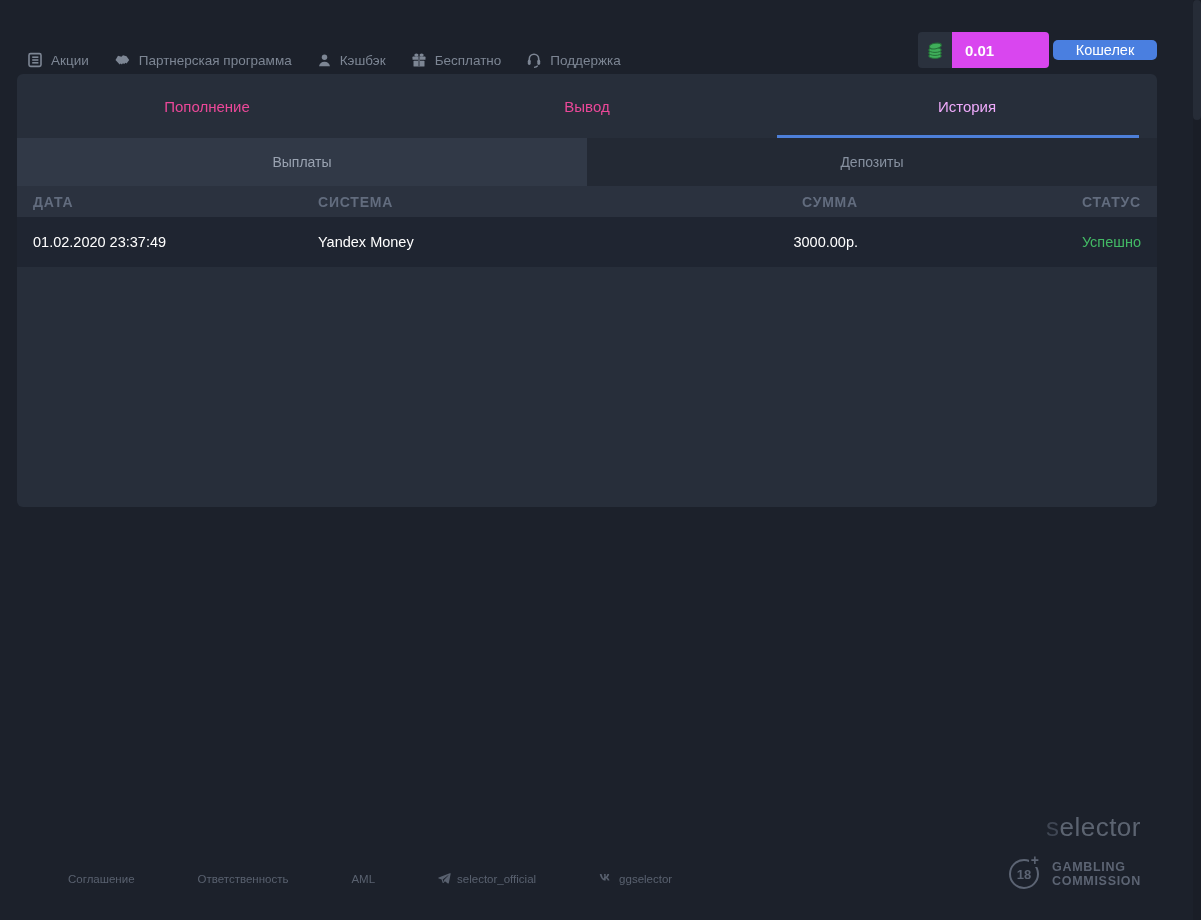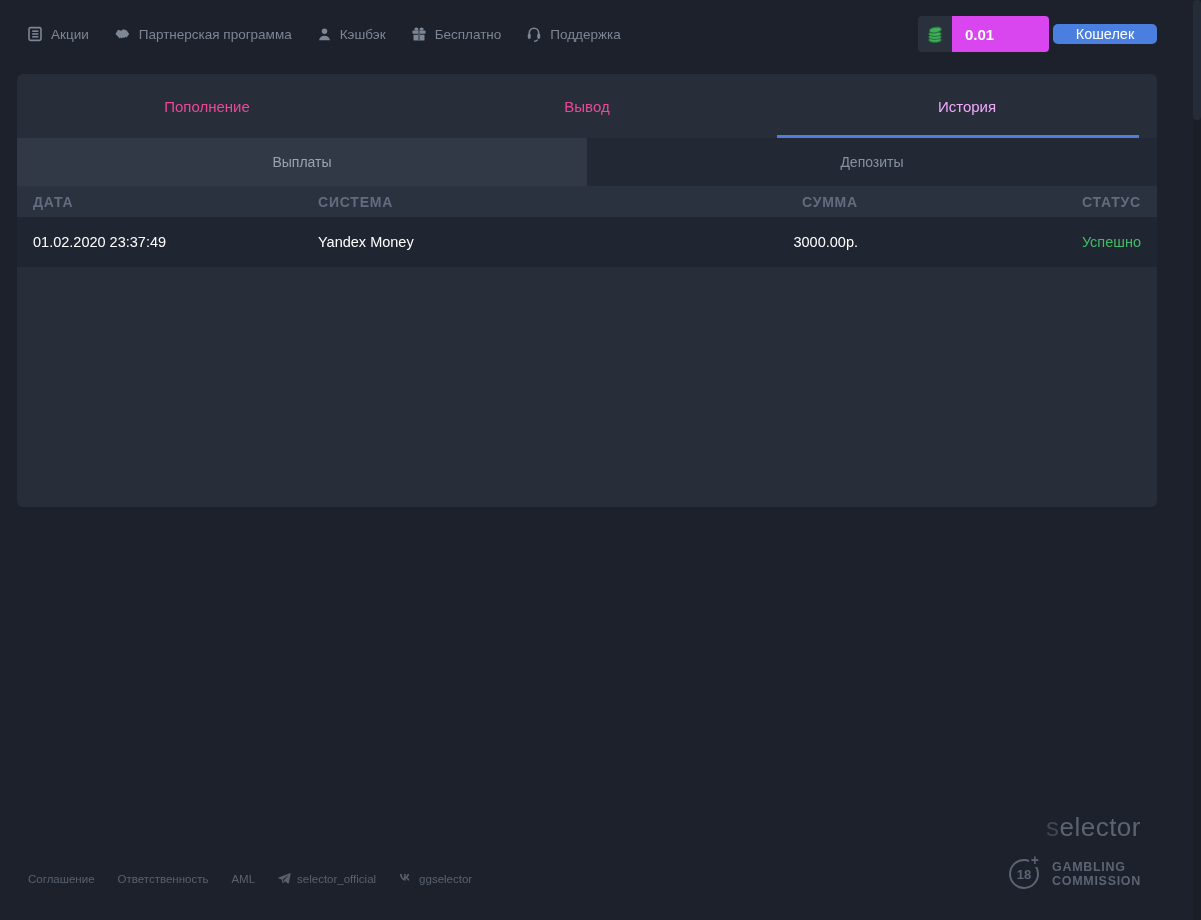--- a/index.html
+++ b/index.html
@@ -8,21 +8,21 @@
     position:relative;
     background:#1c212b;
     font-family:"Liberation Sans", sans-serif;
     color:#fff;
     overflow:hidden;
   }
 
   
   .topbar {
     height:68px;
-    display:flex; align-items:center; justify-content:space-between;
+    display:flex; align-items:flex-end; justify-content:space-between;
     padding:0 44px 0 27px;
   }
   .topnav { display:flex; align-items:center; gap:25px; }
   .nav-item {
     display:flex; align-items:center; gap:8px;
     color:#7d8694; font-size:13.5px; cursor:pointer; white-space:nowrap;
   }
   .nav-item svg { display:block; }
 
   .top-right { display:flex; align-items:center; gap:2px; }
@@ -83,21 +83,21 @@
   .cell-right { text-align:right; }
   .status-success { color:#43b965; }
   .panel-body { flex:1; }
 
   
   .footer-links {
     position:absolute; left:28px; bottom:34px;
     display:flex; align-items:center; gap:23px;
     color:#59616f; font-size:11.5px;
   }
-  .footer-link { display:flex; align-items:center; gap:6px; cursor:pointer; }
+  .footer-link { display:flex; align-items:center; gap:6px; cursor:pointer;margin-left:40px; }
   .footer-right {
     position:absolute; right:60px; bottom:31px;
     display:flex; flex-direction:column; align-items:flex-end;
   }
   .brand-logo {
     font-size:26px; color:#5c6471; letter-spacing:.5px;
     margin-bottom:19px; line-height:1;
   }
   .brand-logo .logo-first { color:#3f4653; }
   .commission-row { display:flex; align-items:center; gap:13px; }

